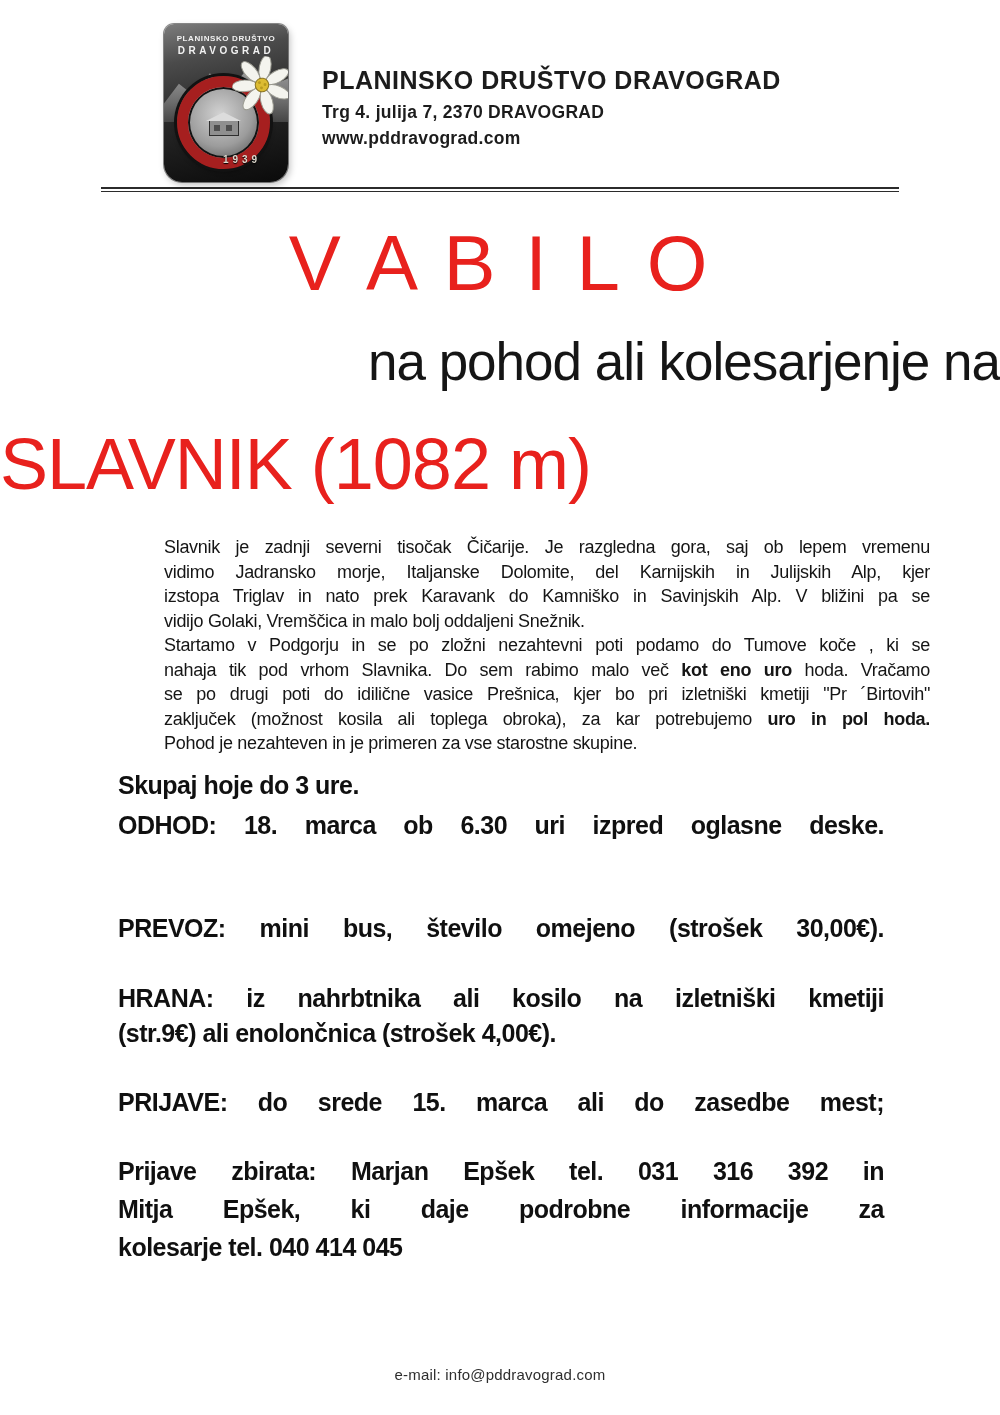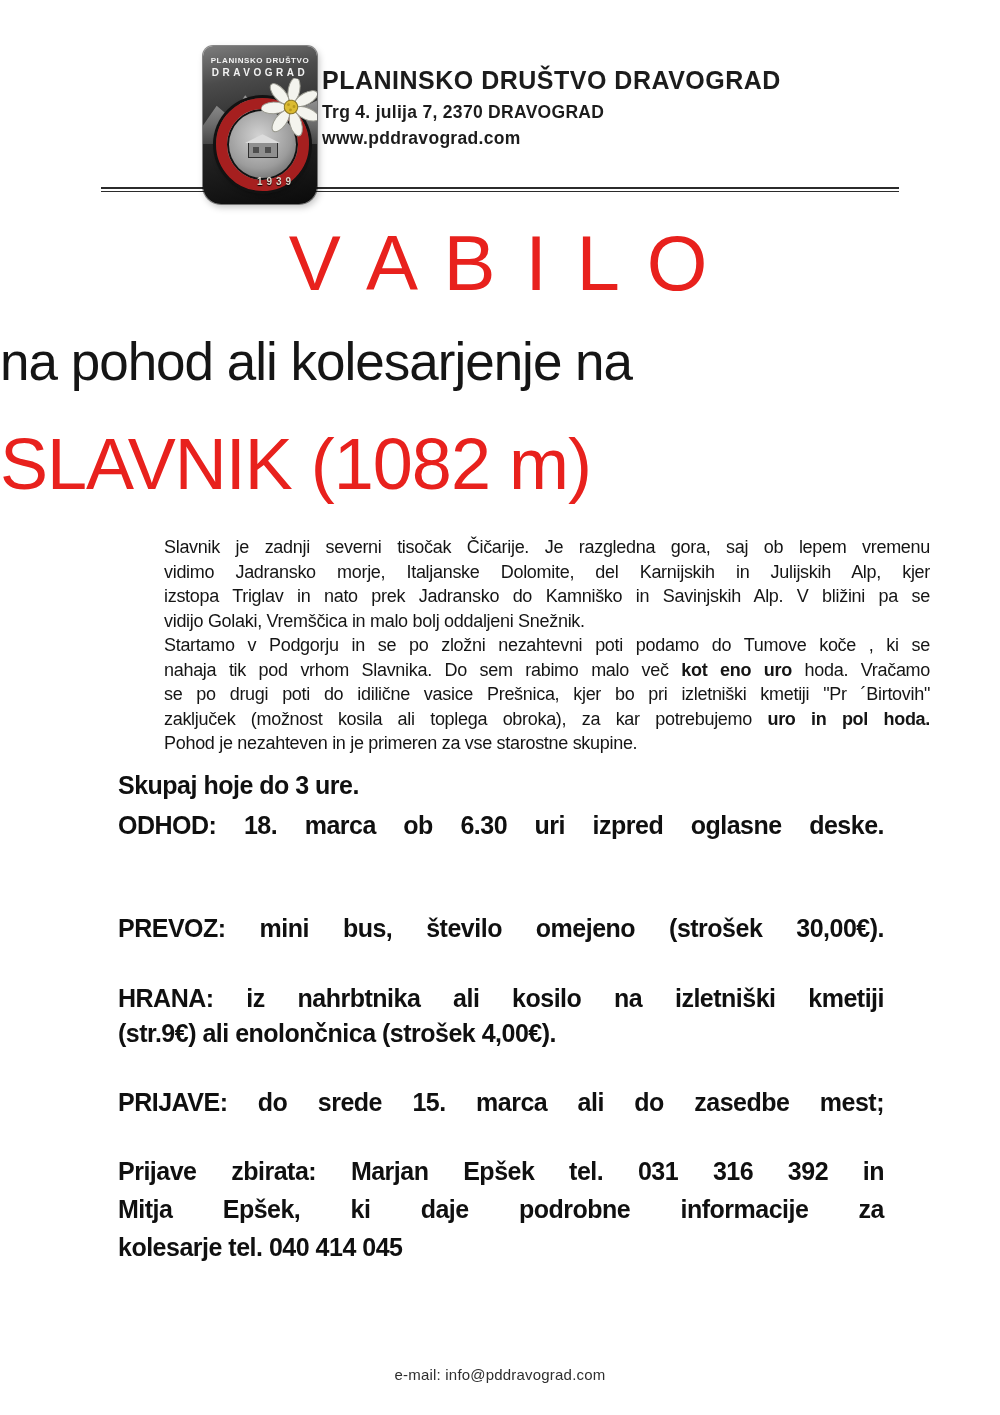--- a/index.html
+++ b/index.html
@@ -10,28 +10,27 @@
     height: 1415px;
     margin: 0 auto;
     background: #ffffff;
     font-family: "Liberation Sans", sans-serif;
     color: #151515;
     overflow: hidden;
   }
 
   
   .logo-badge {
-    position: absolute; left: 164px; top: 46px;
-    width: 114px; height: 158px;
+    position: absolute; left: 164px; top: 24px;
+    width: 124px; height: 158px;
     border-radius: 10px 10px 18px 18px;
     background: linear-gradient(168deg, #7d7d7d 0%, #4b4b4b 22%, #262626 55%, #0a0a0a 100%);
     box-shadow: 0 0 0 1px rgba(0,0,0,.45), 2px 3px 7px rgba(0,0,0,.25);
     overflow: hidden;
     z-index: 3;
-    margin-left: 39px;
   }
   .logo-badge::before { 
     content: ""; position: absolute; left: 0; top: 32px; width: 100%; height: 66px;
     background: linear-gradient(180deg, #c4c4c4, #767676 70%, #4c4c4c);
     clip-path: polygon(0 72%, 12% 42%, 24% 60%, 37% 26%, 52% 55%, 66% 22%, 80% 50%, 100% 34%, 100% 100%, 0 100%);
     opacity: .85;
   }
   .logo-title { position: absolute; top: 10px; width: 100%; text-align: center; color: #f2f2f2; z-index: 2; }
   .logo-title .l1 { font-size: 8px;  font-weight: 700; letter-spacing: .6px; }
   .logo-title .l2 { font-size: 10px; font-weight: 700; letter-spacing: 3.5px; margin-top: 2px; }
@@ -73,21 +72,21 @@
     border-top: 2px solid #2b2b2b; border-bottom: 1px solid #2b2b2b;
     z-index: 1;
   }
 
   
   .title-vabilo {
     position: absolute; left: 0; width: 100%; top: 218px; text-align: center;
     font-size: 78px; color: #e8211d; letter-spacing: 4px; white-space: nowrap;
   }
   .title-sub {
-    position: absolute; left: 0; width: 100%; top: 331px; text-align: left;
+    position: absolute; left: 0; width: 100%; top: 331px; text-align: right;
     font-size: 53px; color: #151515; letter-spacing: -1px; white-space: nowrap;
   }
   .title-dest {
     position: absolute; left: 0; width: 100%; top: 423px; 
     font-size: 72px; color: #e8211d; letter-spacing: -1px; white-space: nowrap;
   }
 
   
   .body-text {
     position: absolute; left: 118px; width: 766px; top: 535px;
@@ -155,21 +154,21 @@
 
   <div class="rule"></div>
 
   <div class="title-vabilo">V A B I L O</div>
   <div class="title-sub">na pohod ali kolesarjenje na</div>
   <div class="title-dest">SLAVNIK (1082 m)</div>
 
   <div class="body-text">
     <div class="line j">Slavnik je zadnji severni tisočak Čičarije. Je razgledna gora, saj ob lepem vremenu</div>
     <div class="line j">vidimo Jadransko morje, Italjanske Dolomite, del Karnijskih in Julijskih Alp, kjer</div>
-    <div class="line j">izstopa Triglav in nato prek Jadransko do Kamniško in Savinjskih Alp. V bližini pa se</div>
+    <div class="line j">izstopa Triglav in nato prek Karavank do Kamniško in Savinjskih Alp. V bližini pa se</div>
     <div class="line">vidijo Golaki, Vremščica in malo bolj oddaljeni Snežnik.</div>
     <div class="line j">Startamo v Podgorju in se po zložni nezahtevni poti podamo do Tumove koče , ki se</div>
     <div class="line j"><span>nahaja tik pod vrhom Slavnika. Do sem rabimo malo več </span><span class="b">kot eno uro</span><span> hoda. Vračamo</span></div>
     <div class="line j">se po drugi poti do idilične vasice Prešnica, kjer bo pri izletniški kmetiji "Pr ´Birtovih"</div>
     <div class="line j"><span>zaključek (možnost kosila ali toplega obroka), za kar potrebujemo </span><span class="b">uro in pol hoda.</span></div>
     <div class="line">Pohod je nezahteven in je primeren za vse starostne skupine.</div>
   </div>
 
   <div class="sec" id="sec-skupaj">Skupaj hoje do 3 ure.</div>
 

